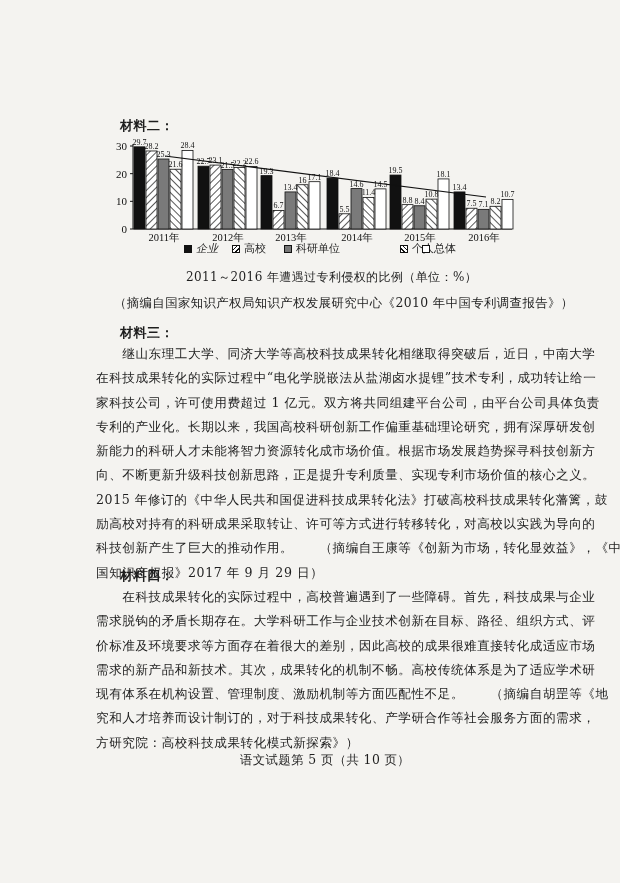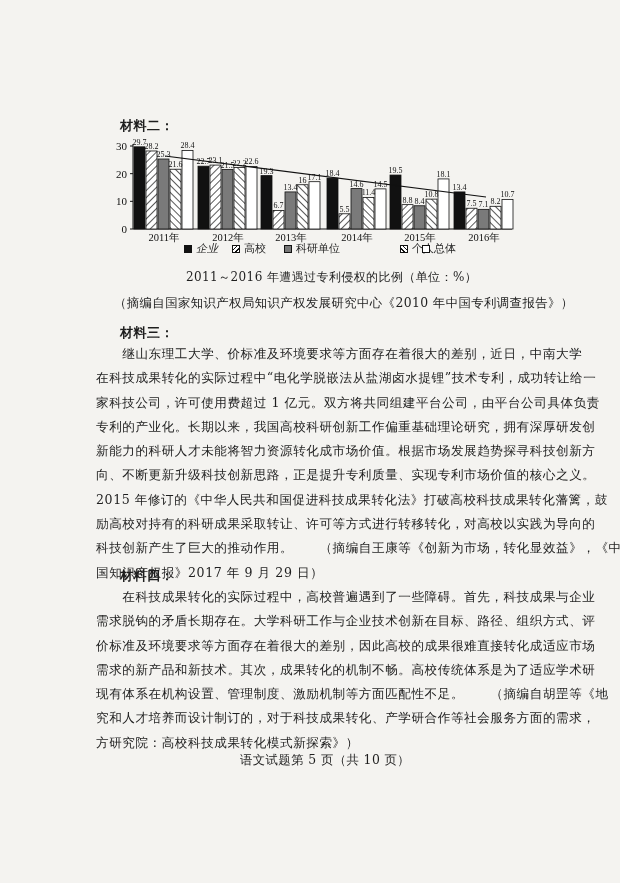--- a/index.html
+++ b/index.html
@@ -131,21 +131,21 @@
   <span class="item" style="left:184px;margin-left:32px;"><span class="sw" style="background:repeating-linear-gradient(45deg,#fff 0 2px,#111 2px 3px);"></span><span>个人</span></span>
   <span class="item" style="left:238px;"><span class="sw" style="background:#fff;"></span><span>总体</span></span>
 </div>
 
 <div class="abs caption" style="left:186px; top:269px; font-size:12px;">2011～2016 年遭遇过专利侵权的比例（单位：%）</div>
 
 <div class="abs caption" style="left:114px; top:295px;">（摘编自国家知识产权局知识产权发展研究中心《2010 年中国专利调查报告》）</div>
 
 <div class="abs heading" style="left:120px; top:324px;">材料三：</div>
 <div class="abs para" id="m3" style="left:96px; top:342px;">
-    <span class="line">　　继山东理工大学、价标准及环境要求等方面存在着很大的差别，近日，中南大学</span>
+    <span class="line">　　继山东理工大学、同济大学等高校科技成果转化相继取得突破后，近日，中南大学</span>
     <span class="line">在科技成果转化的实际过程中“电化学脱嵌法从盐湖卤水提锂”技术专利，成功转让给一</span>
     <span class="line">家科技公司，许可使用费超过 1 亿元。双方将共同组建平台公司，由平台公司具体负责</span>
     <span class="line">专利的产业化。长期以来，我国高校科研创新工作偏重基础理论研究，拥有深厚研发创</span>
     <span class="line">新能力的科研人才未能将智力资源转化成市场价值。根据市场发展趋势探寻科技创新方</span>
     <span class="line">向、不断更新升级科技创新思路，正是提升专利质量、实现专利市场价值的核心之义。</span>
     <span class="line">2015 年修订的《中华人民共和国促进科技成果转化法》打破高校科技成果转化藩篱，鼓</span>
     <span class="line">励高校对持有的科研成果采取转让、许可等方式进行转移转化，对高校以实践为导向的</span>
     <span class="line">科技创新产生了巨大的推动作用。　　（摘编自王康等《创新为市场，转化显效益》，《中</span>
     <span class="line">国知识产权报》2017 年 9 月 29 日）</span>
   </div>

